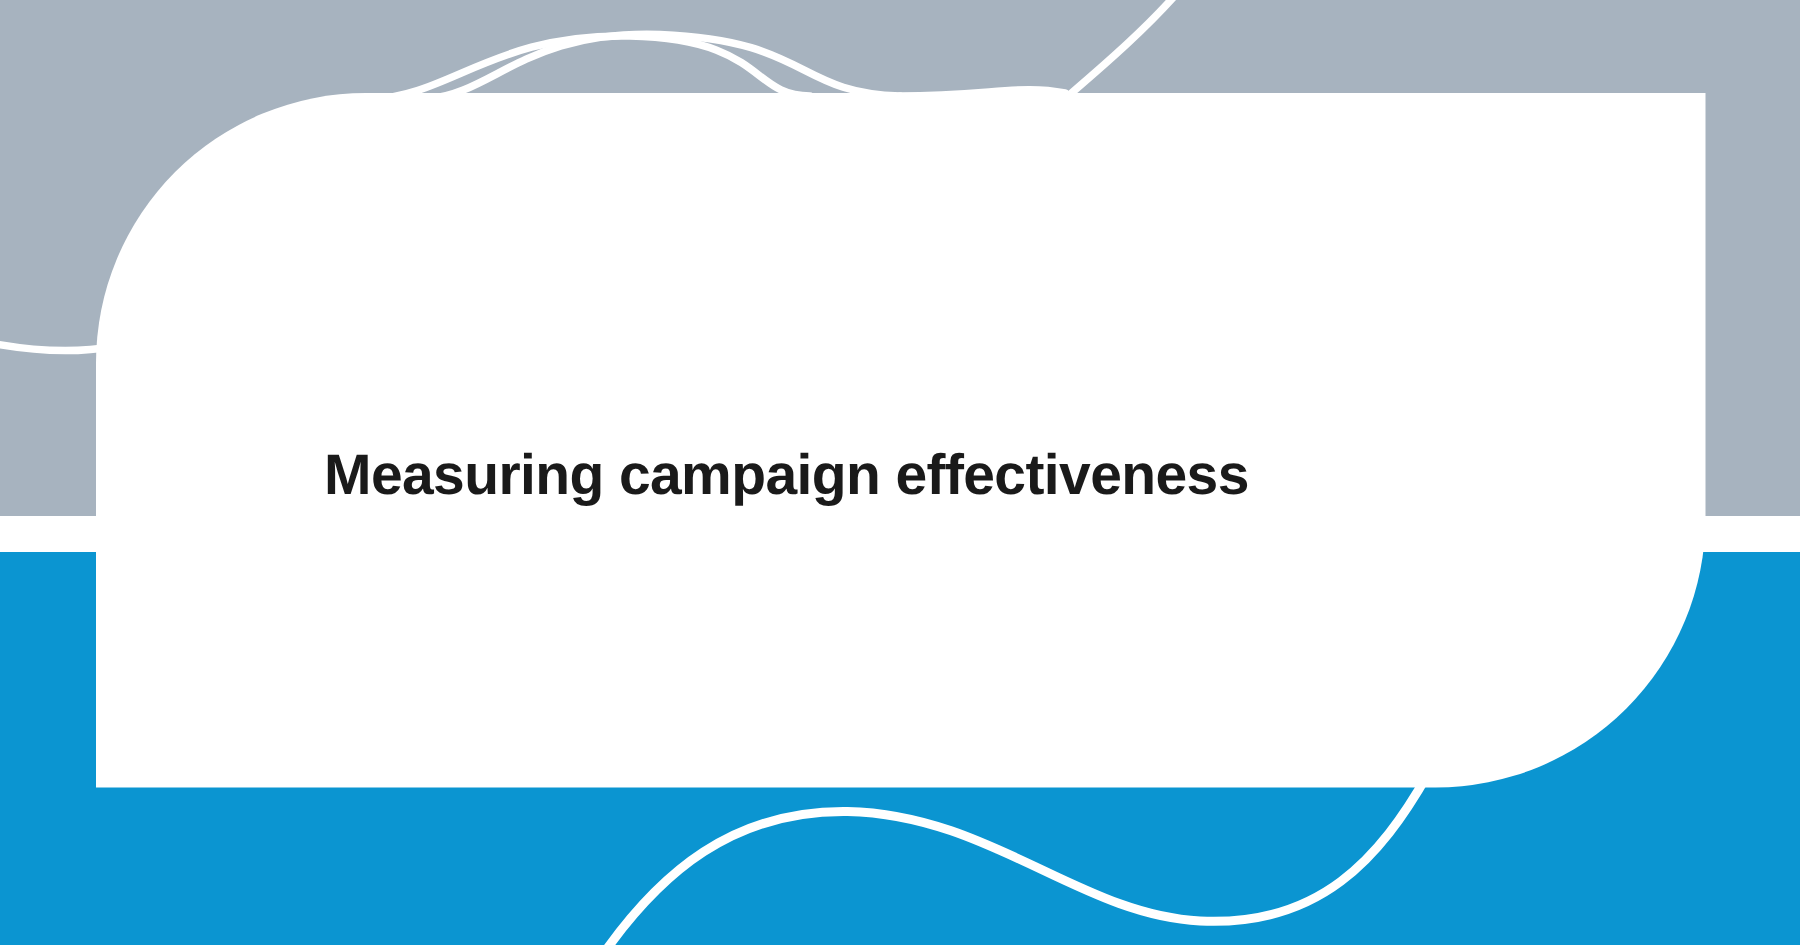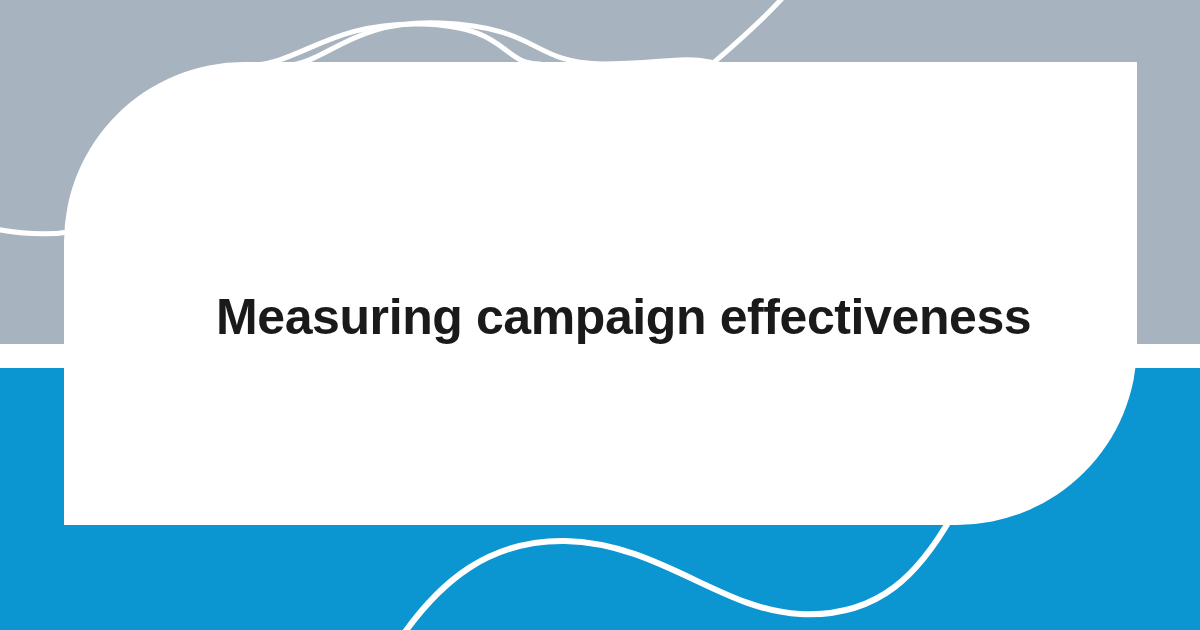--- a/index.html
+++ b/index.html
@@ -33,21 +33,21 @@
     background: #ffffff;
     border-radius: 180px 0 180px 0;
   }
   #headline {
     position: absolute;
     left: 216px;
     top: 288px;
     width: 860px;
     margin: 0;
     font-family: "Liberation Sans", sans-serif;
-    font-size: 50px;
+    font-size: 38px;
     font-weight: bold;
     line-height: 58px;
     letter-spacing: -0.4px;
     color: #1a1a1a;
     white-space: nowrap;
   }
 </style>
 </head>
 <body>
 

